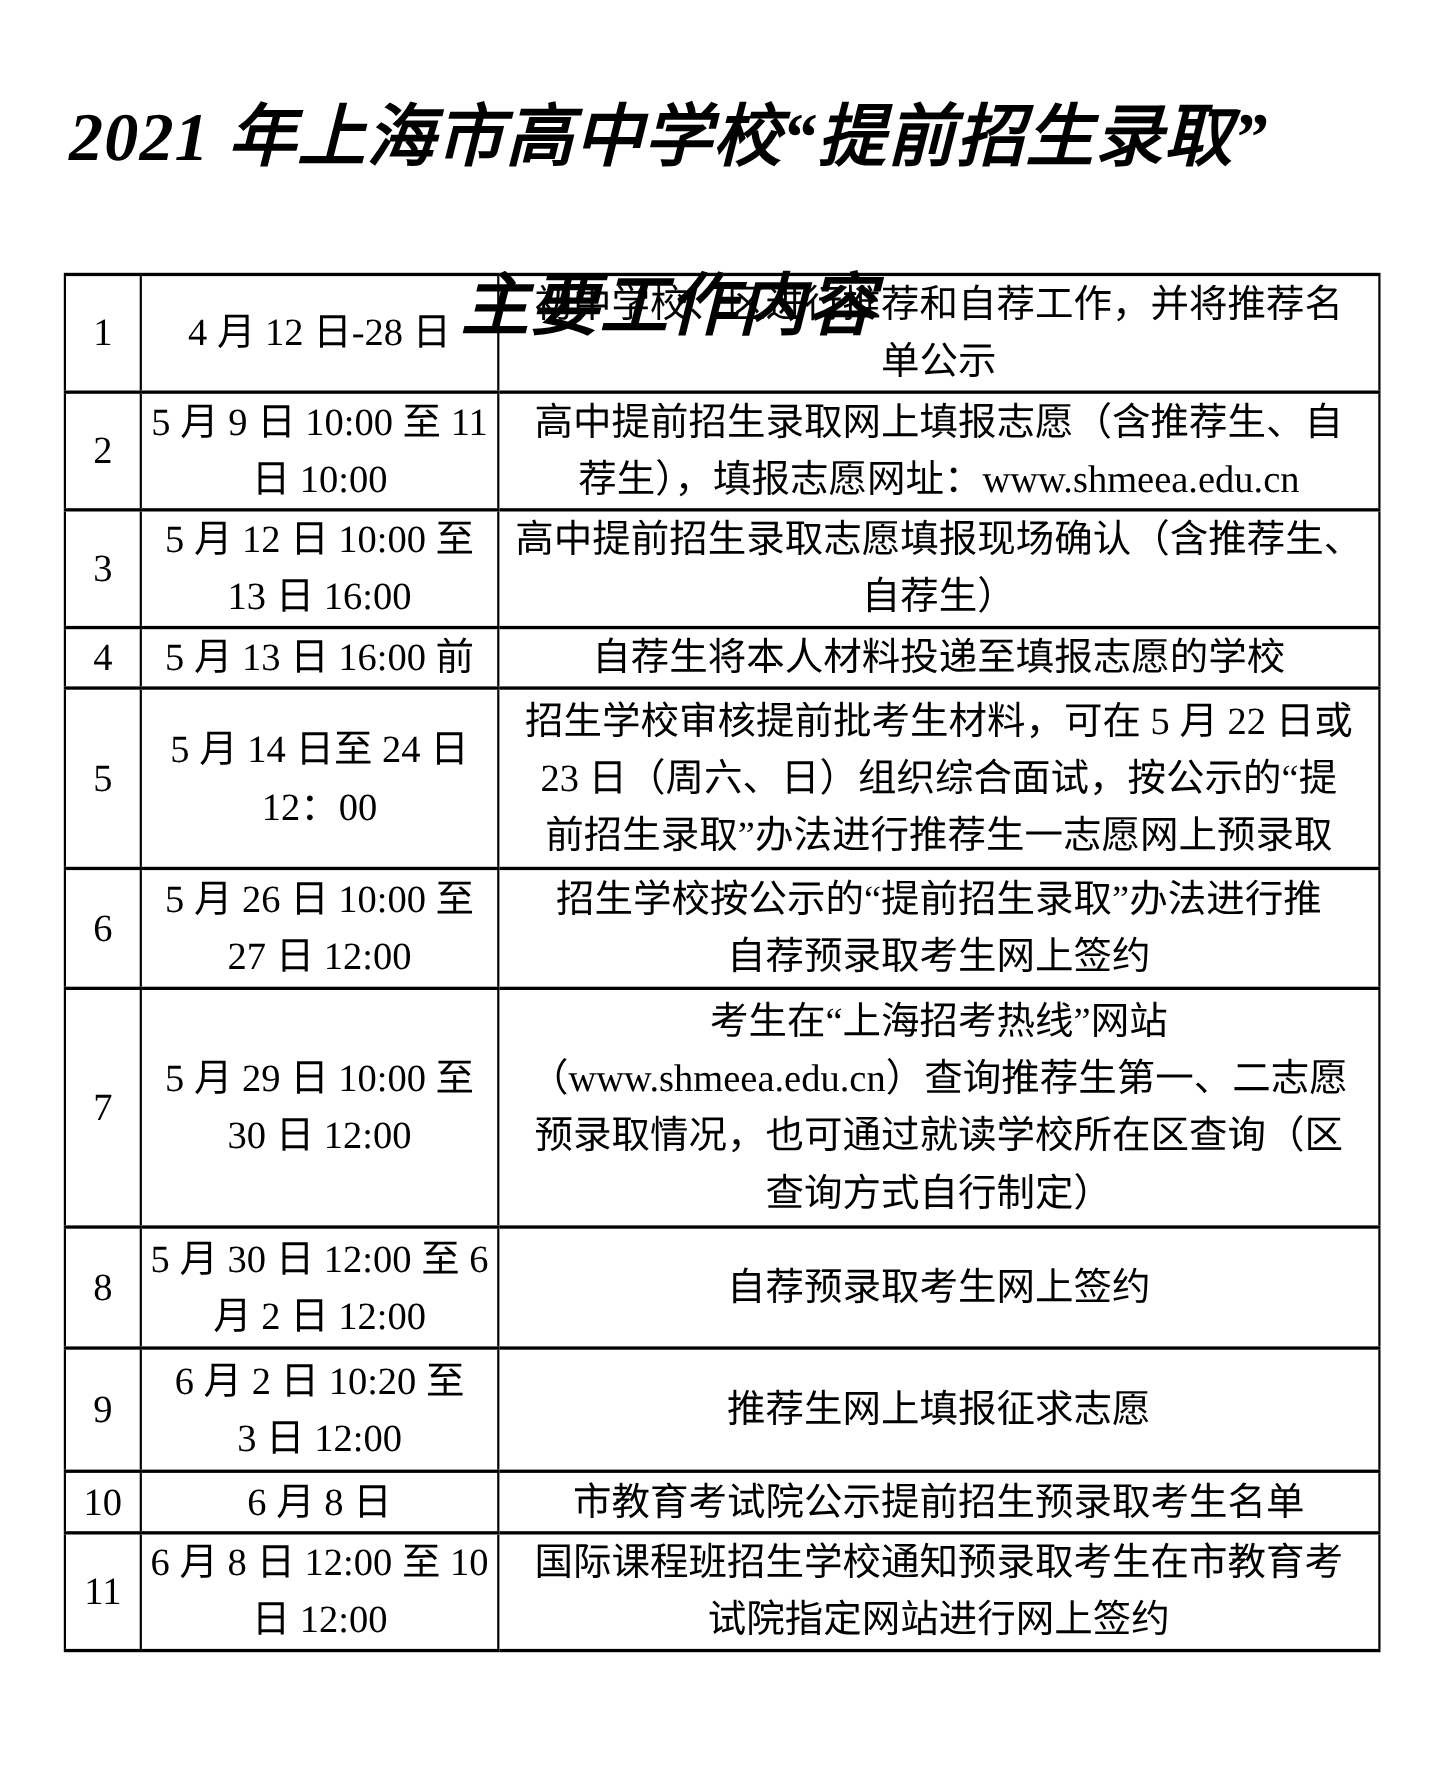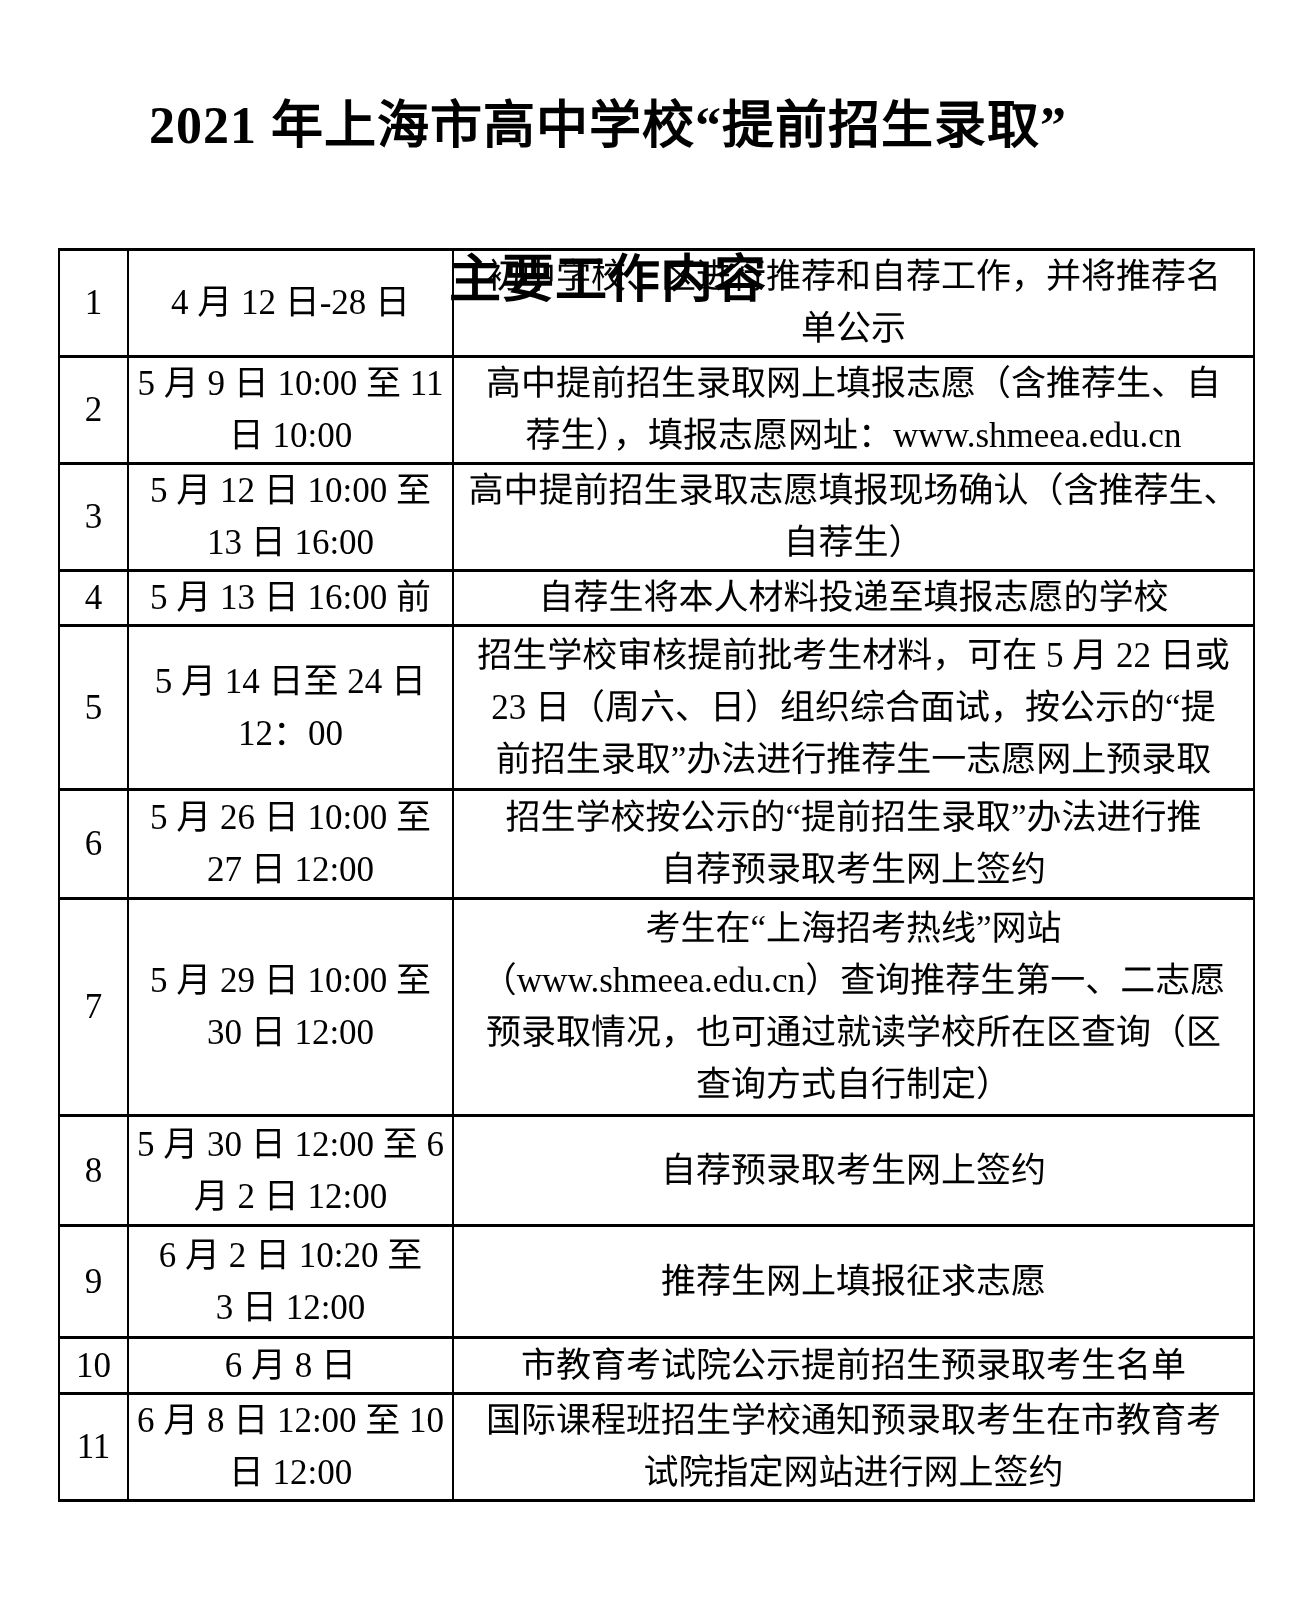--- a/index.html
+++ b/index.html
@@ -12,24 +12,25 @@
     font-family: "Liberation Serif", "DejaVu Serif", serif;
     overflow: hidden;
   }
   .doc-title {
     position: absolute;
     top: 10px;
     left: 58px;
     width: 1100px;
     text-align: center;
     font-weight: bold;
-    font-size: 52px;
+    font-size: 62px;
     line-height: 77px;
     letter-spacing: 1px;
     white-space: pre-line;
+    font-style: italic;
   }
   table.schedule {
     position: absolute;
     top: 248px;
     left: 58px;
     width: 1195px;
     table-layout: fixed;
     border-collapse: collapse;
   }
   table.schedule td, table.schedule th {

